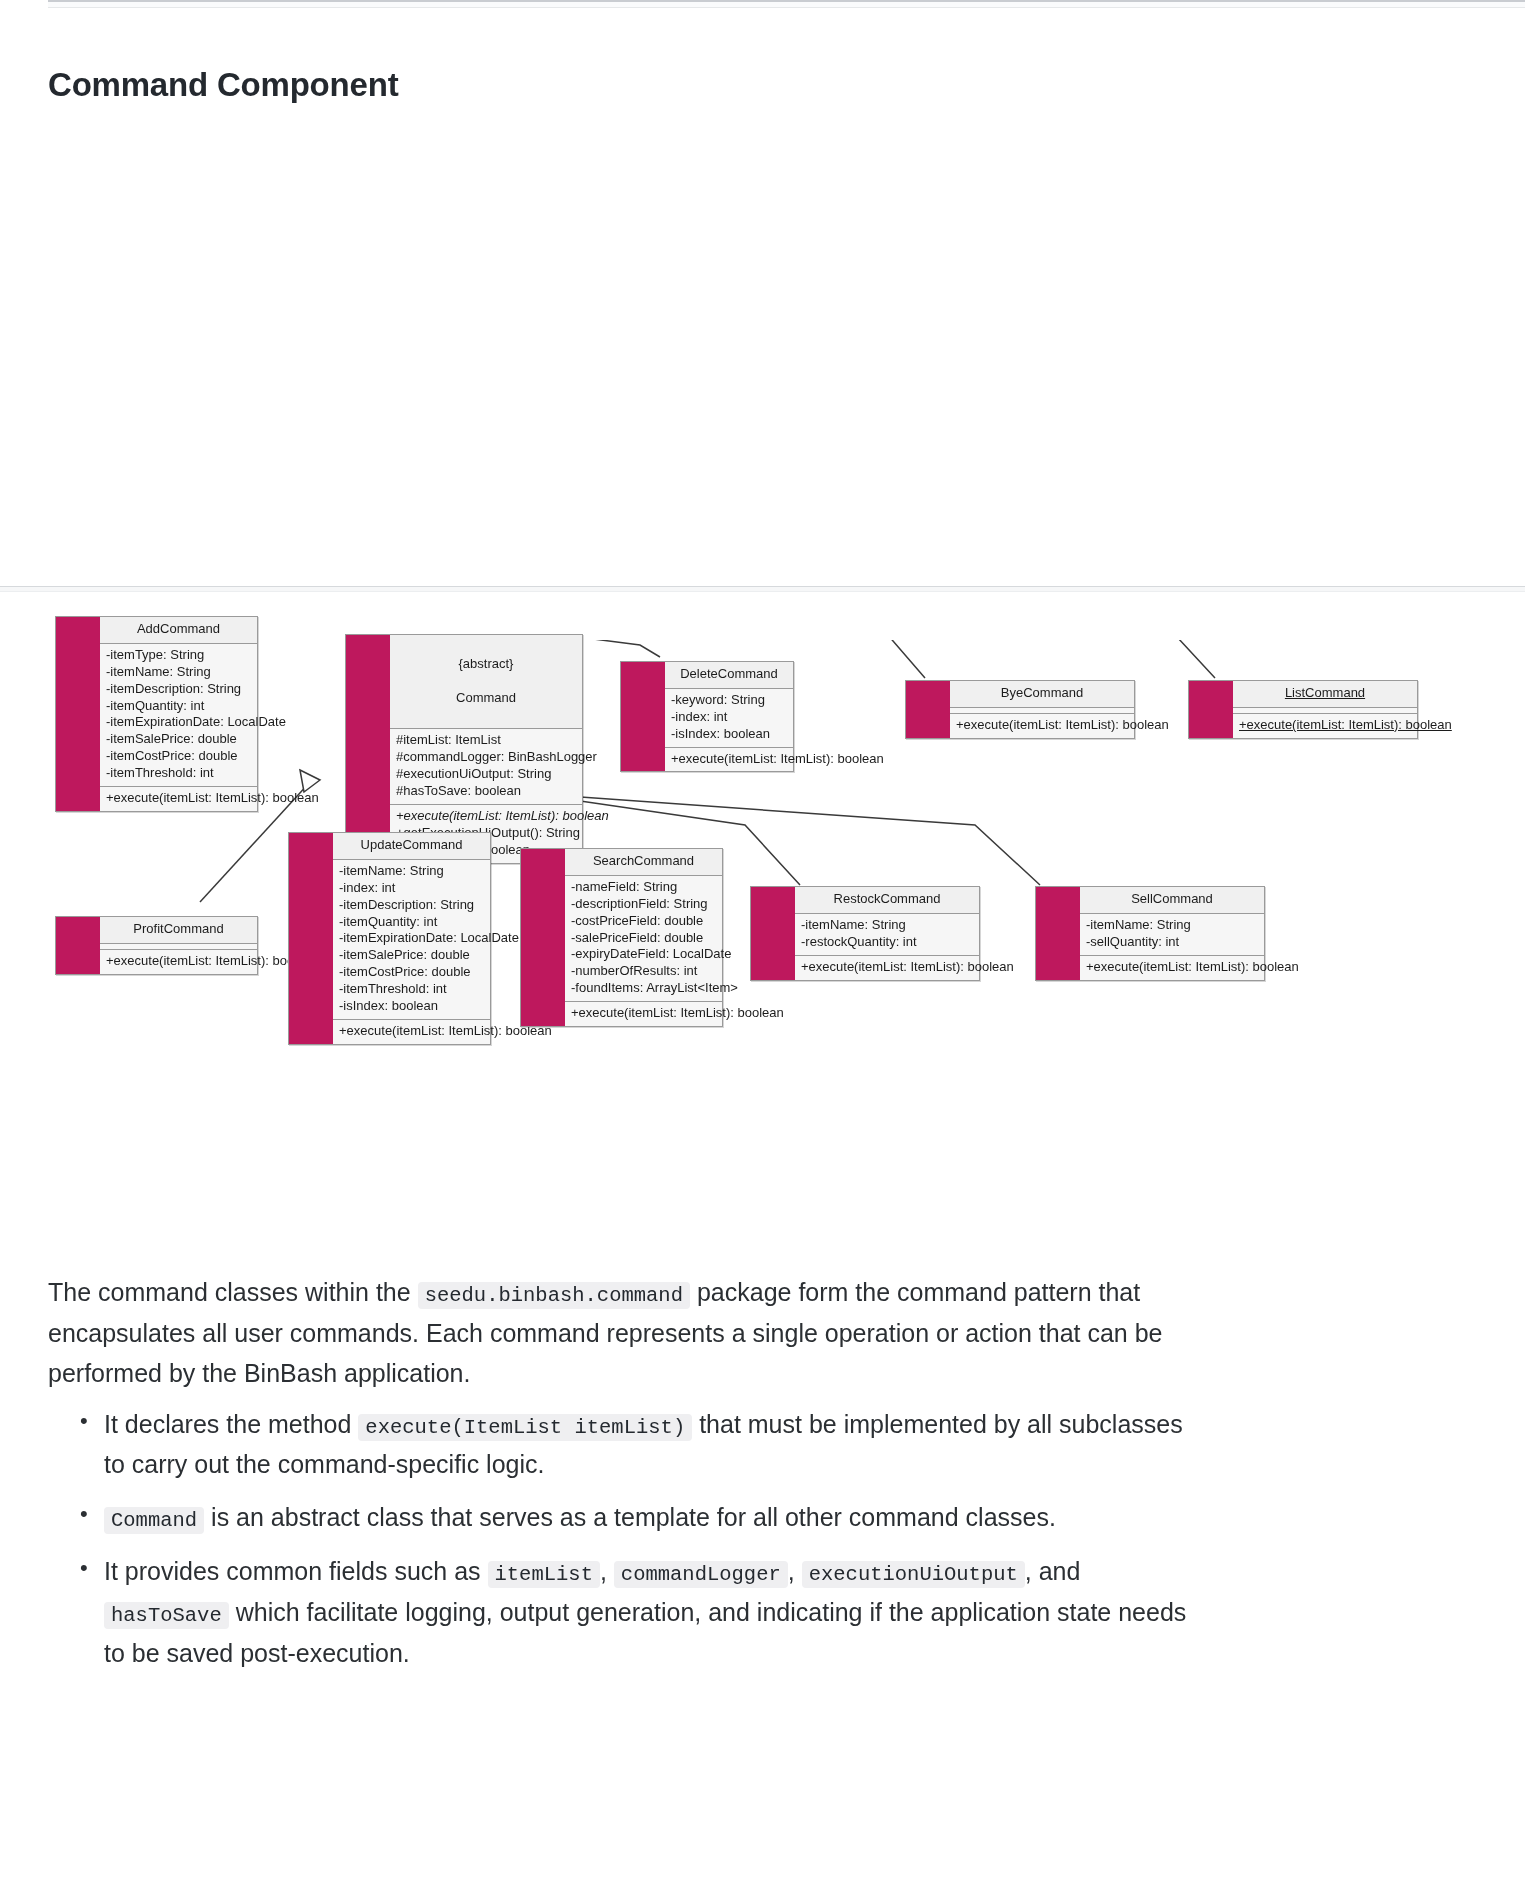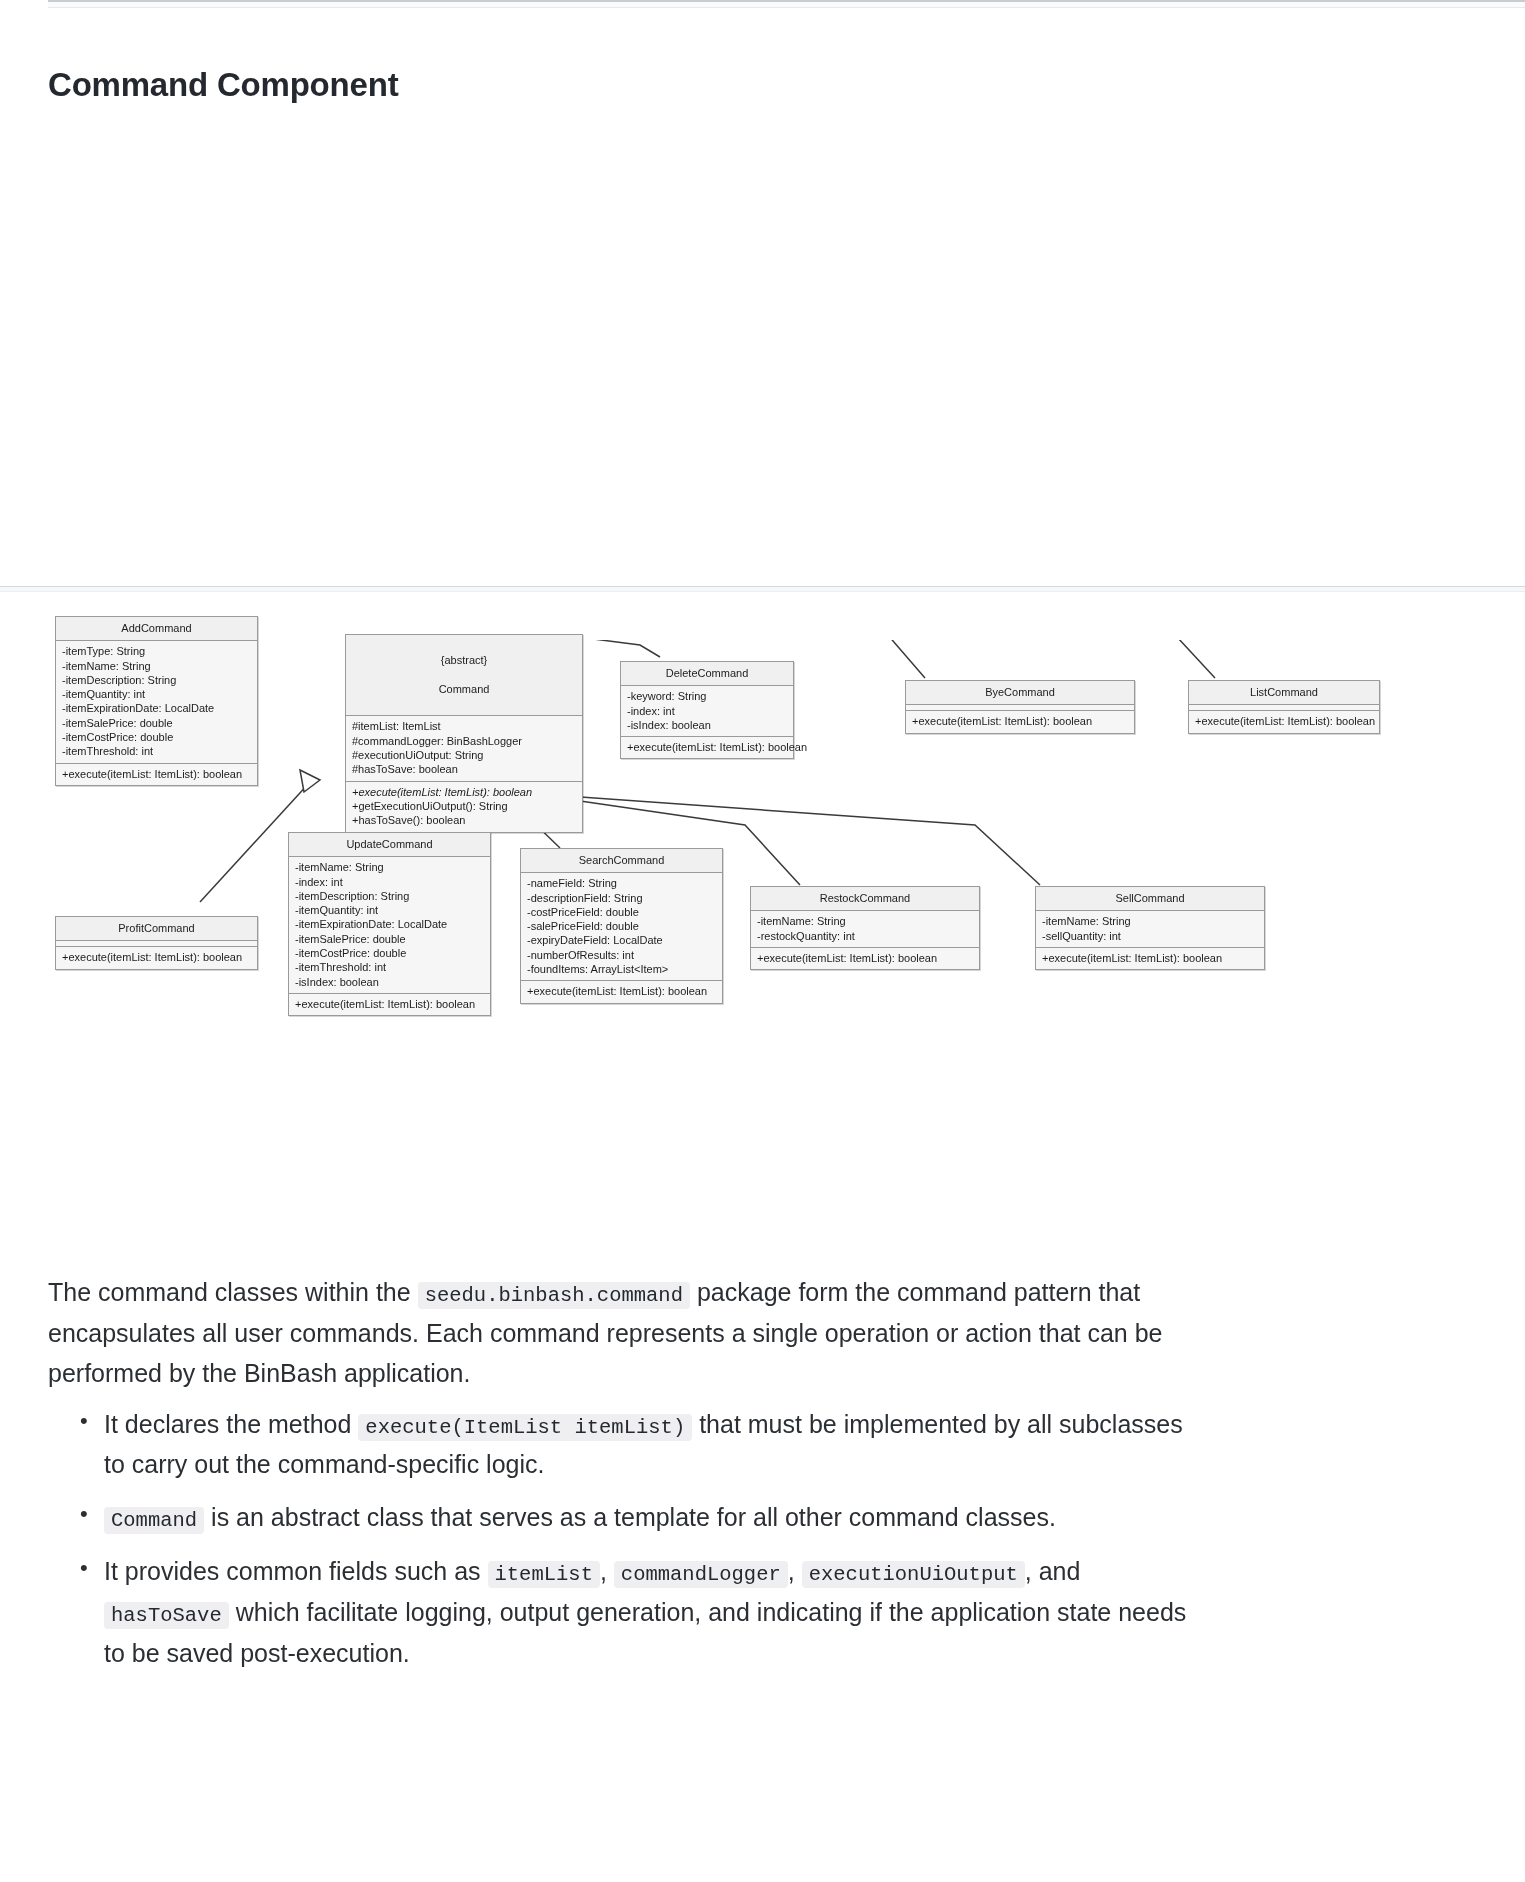--- a/index.html
+++ b/index.html
@@ -20,28 +20,29 @@
 
   .hrule { position:absolute; left:0px; top:586px; width:1525px; height:4px;
            border-top:1px solid #d6d9dc; border-bottom:1px solid #eceef0; background:#f6f7f8; }
 
   
   .diagram { position:absolute; left:0; top:640px; width:1525px; height:620px; }
   .diagram svg { position:absolute; left:0; top:0; }
 
   .uml {
     position:absolute;
-    background:#0c4a6e;
+    background:#be185d;
     border:1px solid #9a9a9a;
     box-shadow:1px 1px 0 rgba(0,0,0,0.16);
-    font-size:11px;
+    font-size:13px;
     line-height:1.30;
     color:#1c1c1c;
     box-sizing:border-box;
     z-index:5;
+    padding-left:44px;
   }
   .uml .cls-title {
     text-align:center;
     padding:4px 8px 5px 8px;
     border-bottom:1px solid #9a9a9a;
     background:#f0f0f0;
     white-space:pre-line;
   }
   .uml .cls-attrs {
     padding:3px 6px 4px 6px;
@@ -181,21 +182,21 @@
     </div>
 
     <div class="uml" style="left:905px; top:40px; width:230px;">
       <div class="cls-title">ByeCommand</div>
       <div class="cls-attrs empty"></div>
       <div class="cls-ops">
         <div class="row">+execute(itemList: ItemList): boolean</div>
       </div>
     </div>
 
-    <div class="uml" style="left:1188px; top:40px; width:192px;">
+    <div class="uml" style="left:1188px; top:40px; width:230px;text-decoration:underline;">
       <div class="cls-title">ListCommand</div>
       <div class="cls-attrs empty"></div>
       <div class="cls-ops">
         <div class="row">+execute(itemList: ItemList): boolean</div>
       </div>
     </div>
 
     <div class="uml" style="left:55px; top:276px; width:203px;">
       <div class="cls-title">ProfitCommand</div>
       <div class="cls-attrs empty"></div>

